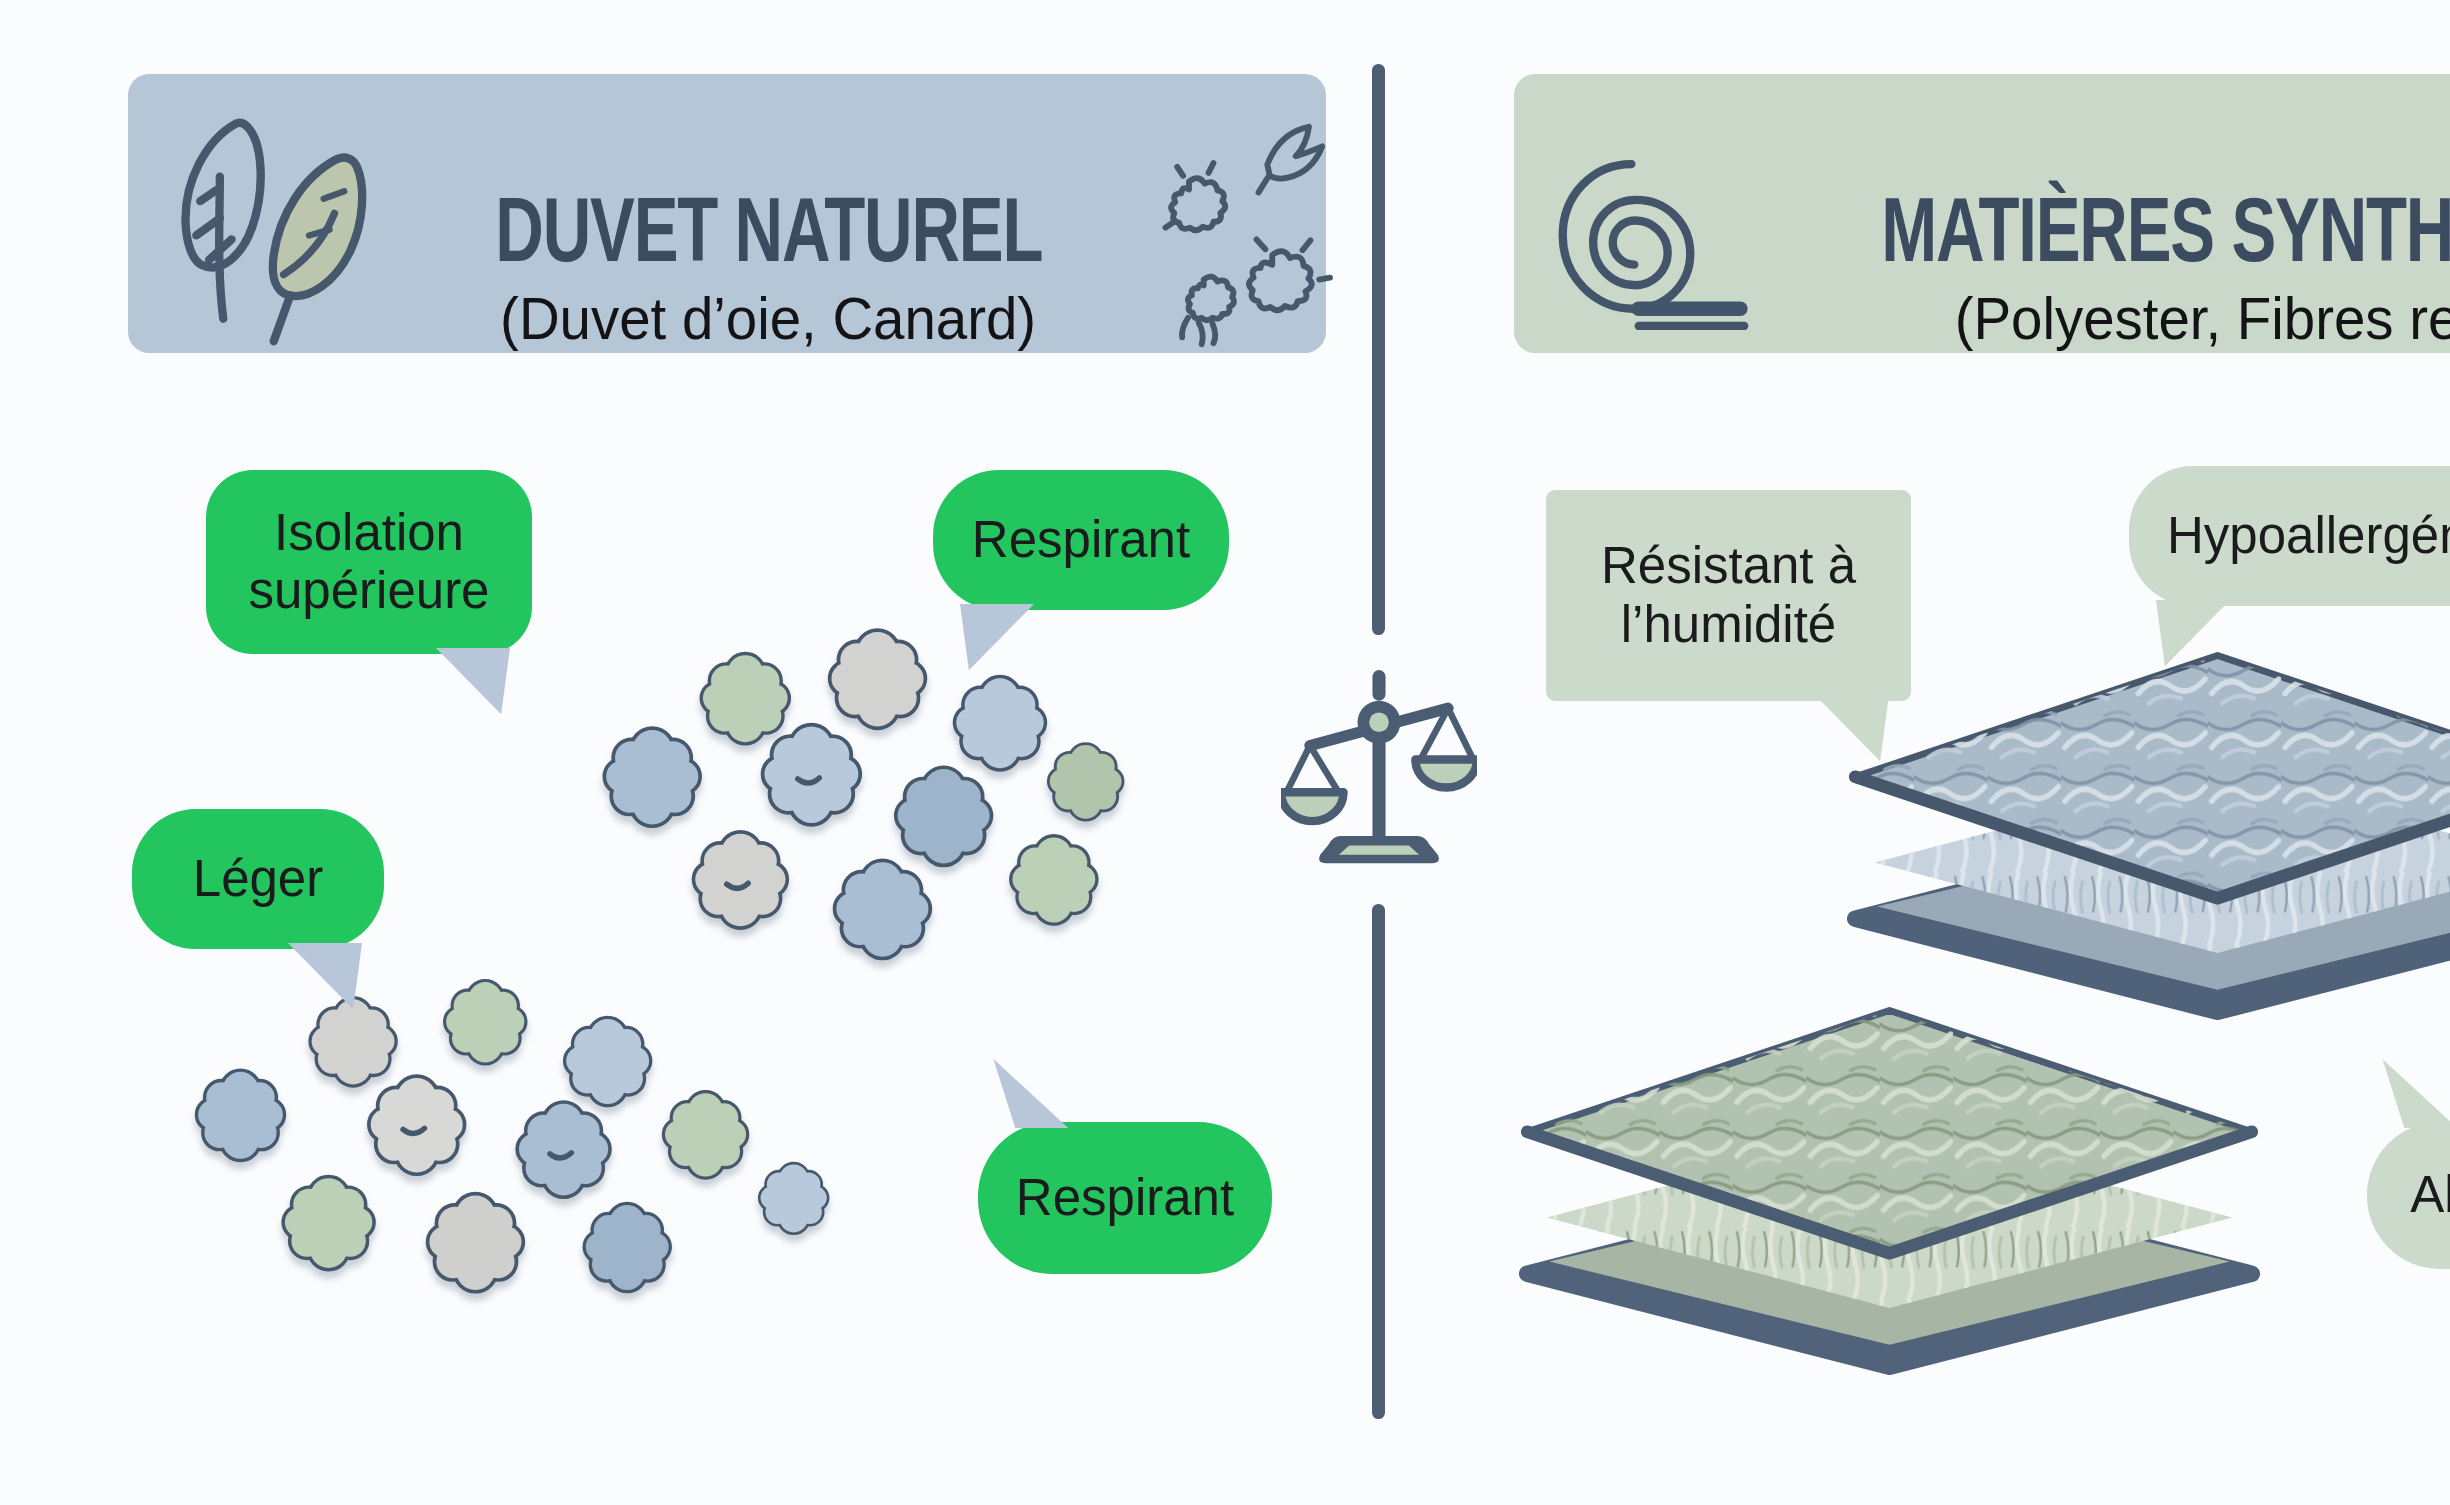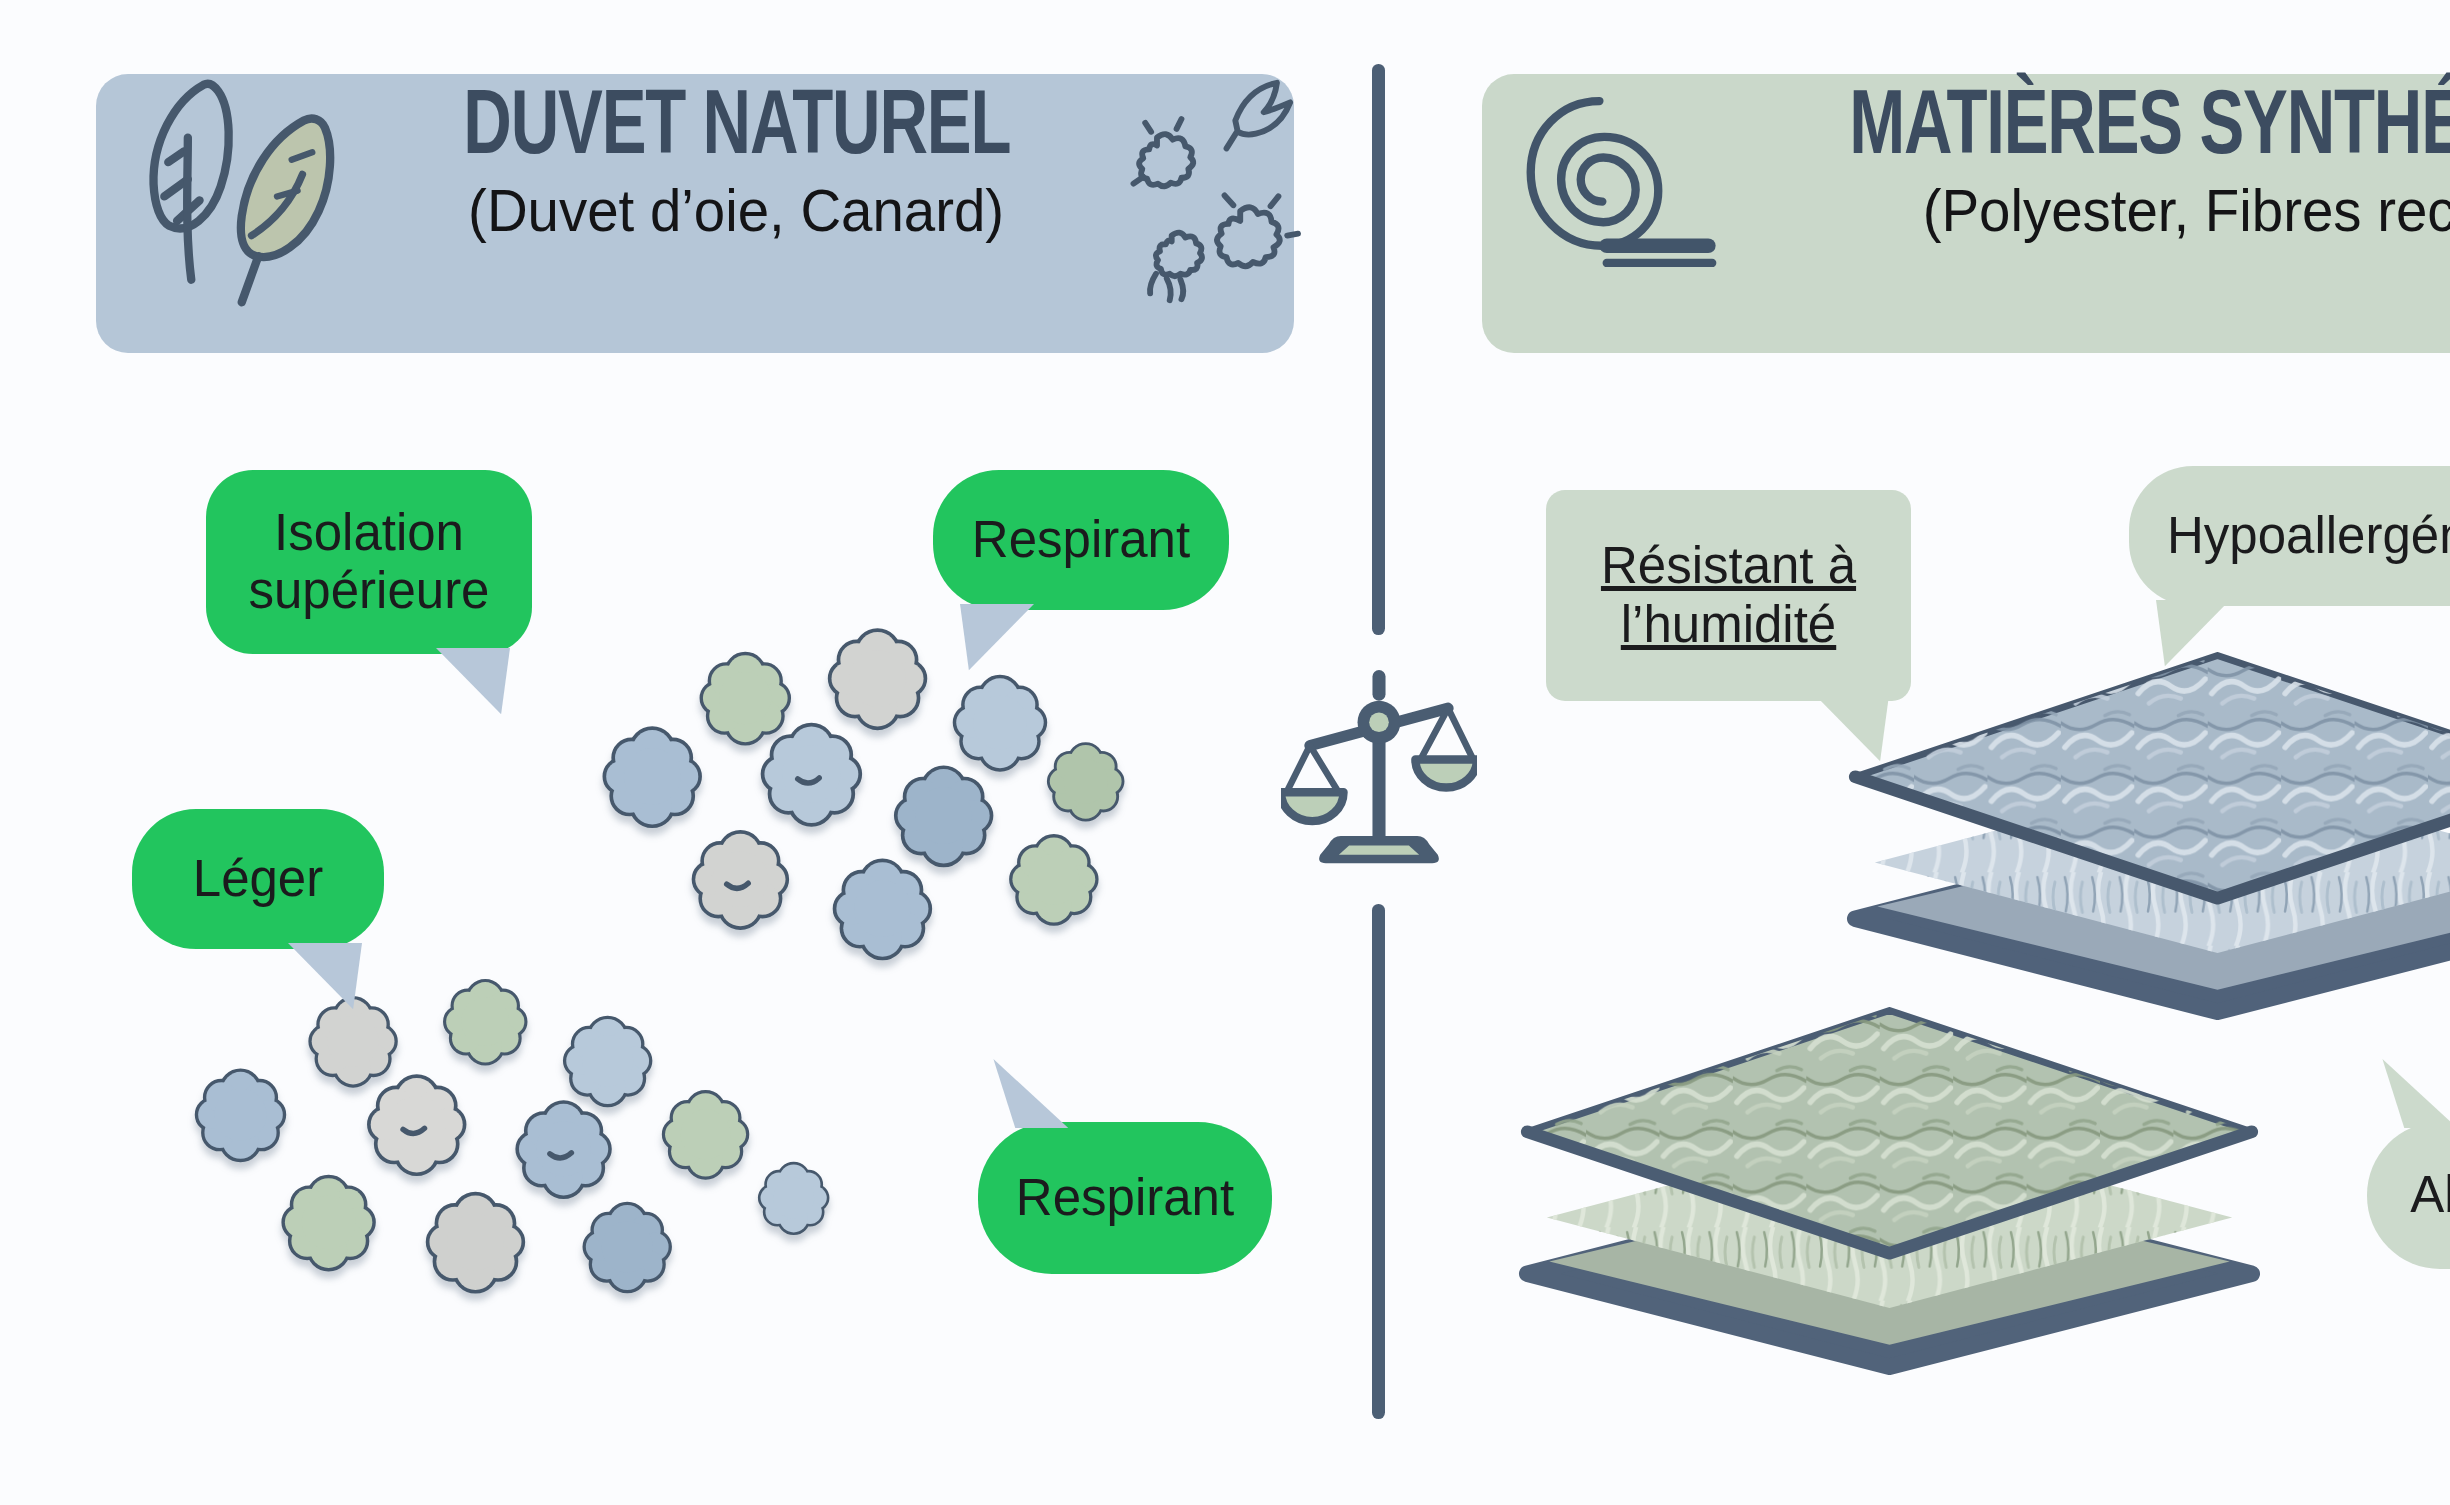--- a/index.html
+++ b/index.html
@@ -5,22 +5,22 @@
   html,body{margin:0;padding:0;}
   body{
     width:2760px;height:1505px;position:relative;overflow:hidden;
     background:#fbfcfe;
     font-family:"Liberation Sans", sans-serif;
   }
   #canvas{position:absolute;inset:0;}
 
   
   .panel-header{
-    position:absolute;top:74px;height:279px;border-radius:32px;
-    display:flex;align-items:flex-start;padding:0 34px;box-sizing:border-box;gap:19.6px;
+    position:absolute;top:74px;height:279px;border-radius:21px;
+    display:flex;align-items:flex-end;padding:0 34px;box-sizing:border-box;gap:19.6px;margin-left:32px;
   }
   .panel-header.natural{left:96px;width:1198px;background:#b5c6d7;}
   .panel-header.synthetic{left:1482px;width:1176px;background:#cad8ca;}
   .header-text{flex:1;display:flex;flex-direction:column;align-items:center;justify-content:center;}
   .header-title{
     font-size:84px;font-weight:bold;color:#3c4c60;letter-spacing:-1.5px;white-space:nowrap;
     display:inline-block;transform:scaleX(.8) scaleY(1.08);
   }
   .header-subtitle{
     font-size:60px;font-weight:400;color:#141416;white-space:nowrap;margin-top:4.9px;
@@ -46,21 +46,21 @@
   .bubble.blue .tail{background:#b7c7d9;}
   .bubble.green .tail{background:#ccdacc;}
   .tail-dr{right:22px;bottom:-63px;width:74px;height:69px;clip-path:polygon(0 0,100% 0,88% 96%);}
   .tail-dl{left:27px;bottom:-63px;width:74px;height:69px;clip-path:polygon(0 0,100% 0,12% 96%);}
   .tail-ul{left:12.3px;top:-63px;width:78px;height:69px;clip-path:polygon(4% 0,100% 100%,32% 100%);}
 
   #bubble-isolation{left:206px;top:470px;width:326px;height:184px;border-radius:47px;}
   #bubble-respirant-1{left:933px;top:470px;width:296px;height:140px;border-radius:66px;}
   #bubble-leger{left:132px;top:809px;width:252px;height:140px;border-radius:64px;}
   #bubble-respirant-2{left:978px;top:1122px;width:294px;height:152px;border-radius:74px;}
-  #bubble-resistant{left:1546px;top:490px;width:365px;height:211px;border-radius:19px;text-decoration:underline;}
+  #bubble-resistant{left:1546px;top:490px;width:365px;height:211px;border-radius:9px;}
   #bubble-hypo{left:2129px;top:466px;width:473px;height:140px;border-radius:64px;}
   #bubble-abordable{left:2367px;top:1122px;width:319px;height:147px;border-radius:73px;}
 
   
   .cluster{position:absolute;filter:drop-shadow(0 7.8px 3.9px rgba(70,90,110,.28));}
   #cluster-top{left:505px;top:605px;}
   #cluster-bottom{left:142px;top:958px;}
   #pad-blue{position:absolute;left:1840px;top:652px;}
   #pad-green{position:absolute;left:1512px;top:1007px;}
 </style>

